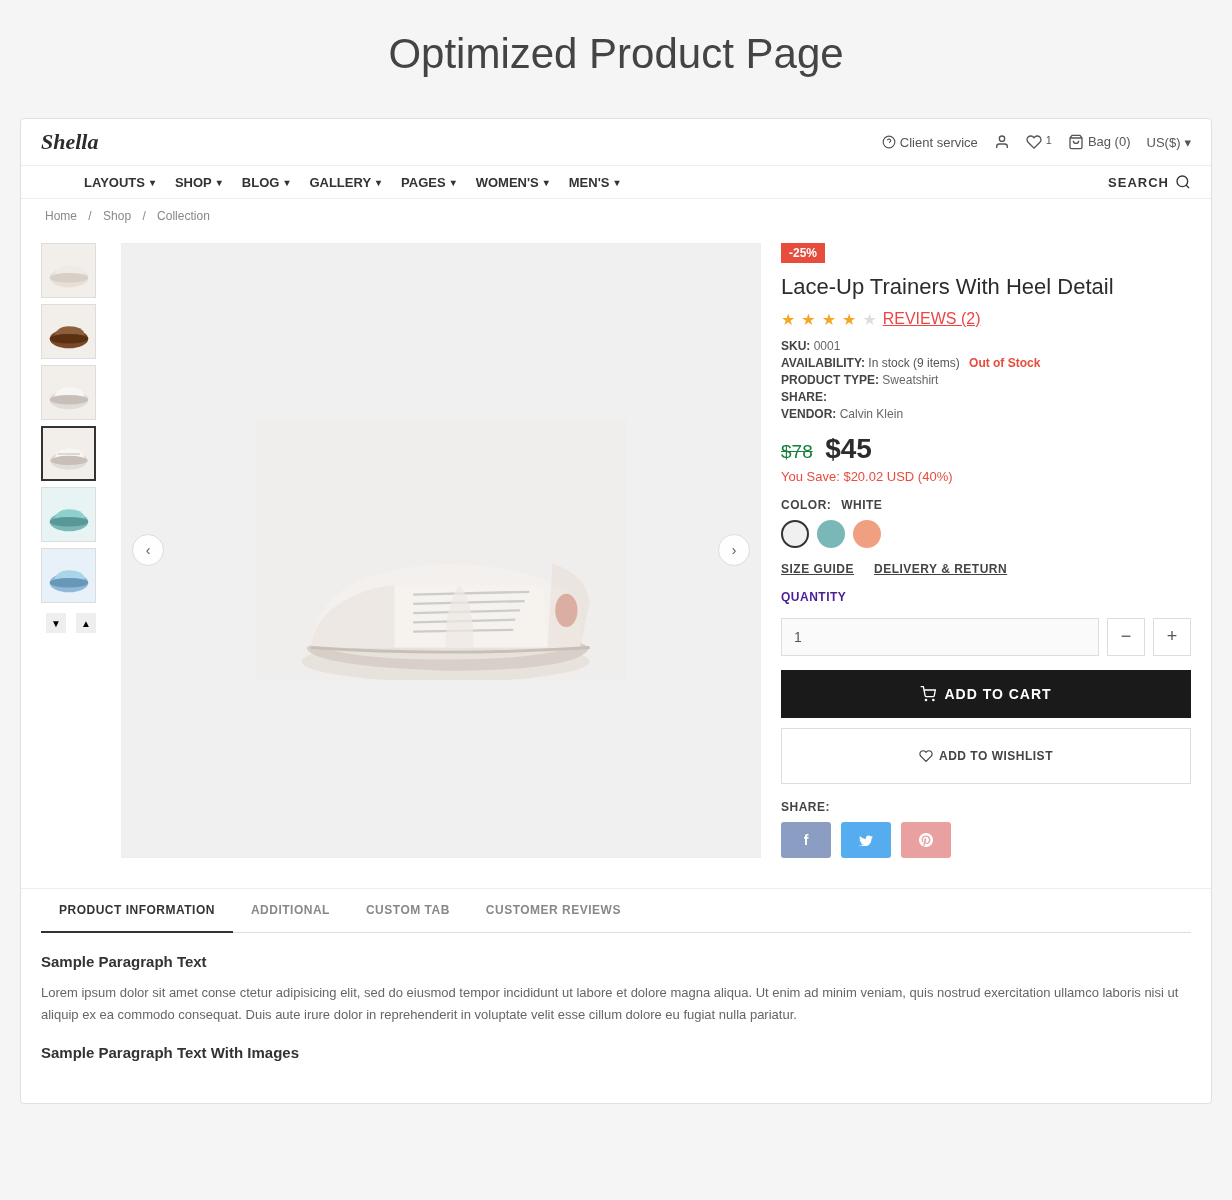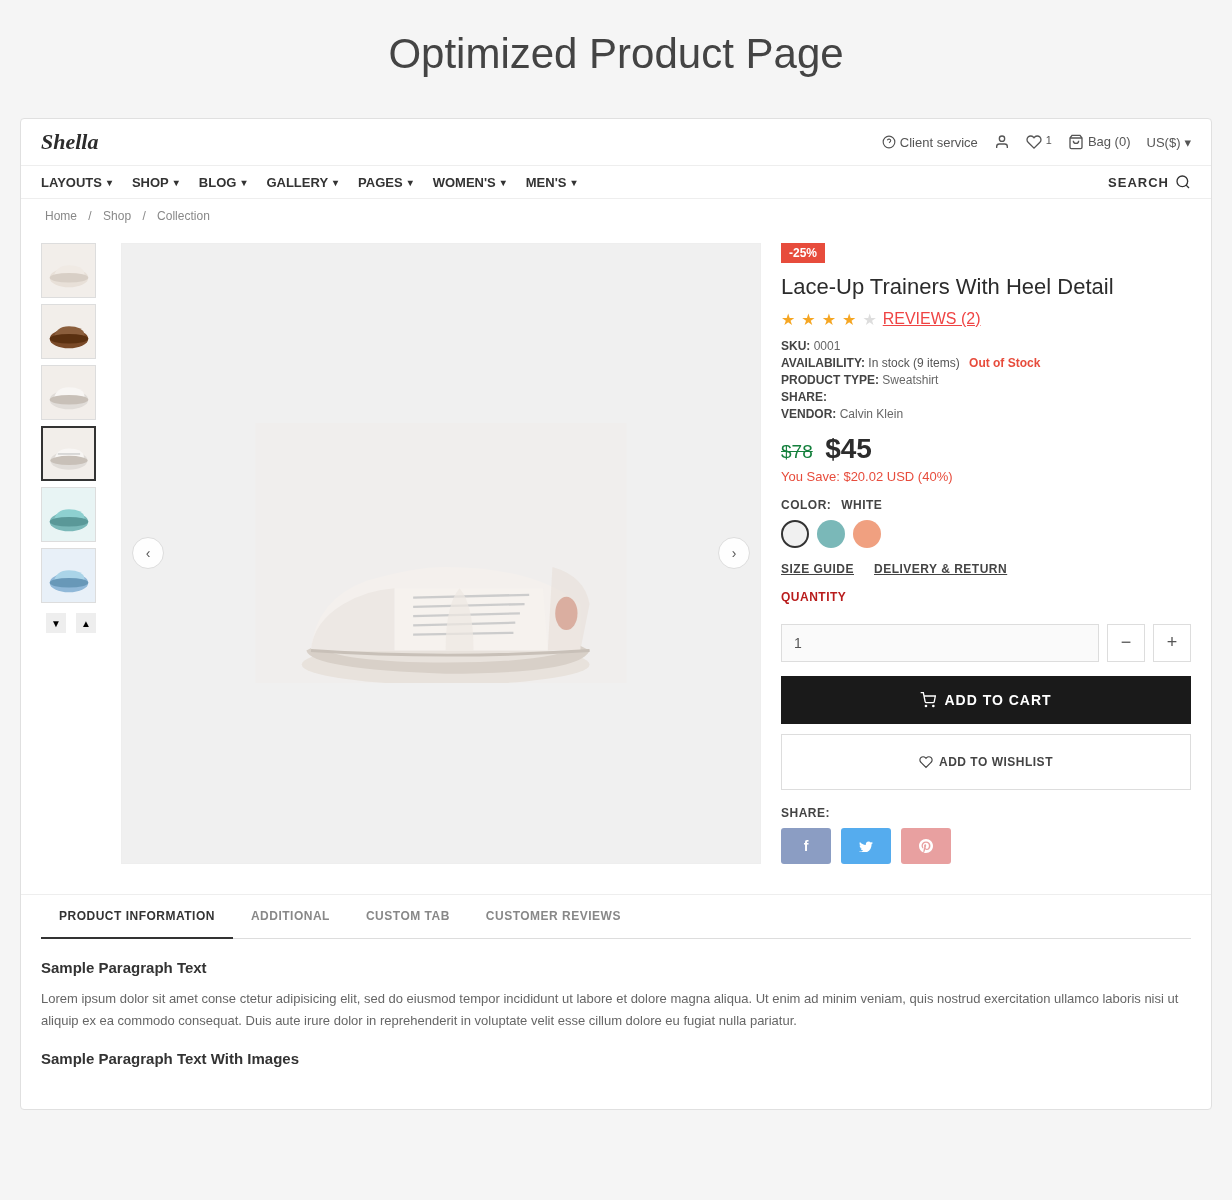--- a/index.html
+++ b/index.html
@@ -12,21 +12,21 @@
     .store-frame { background: #fff; border: 1px solid #e0e0e0; border-radius: 4px; overflow: hidden; }
 
     
     .header-top { display: flex; align-items: center; justify-content: space-between; padding: 10px 20px; border-bottom: 1px solid #eee; }
     .logo { font-family: 'Georgia', serif; font-style: italic; font-size: 22px; font-weight: bold; color: #2c2c2c; }
     .header-right { display: flex; align-items: center; gap: 16px; font-size: 13px; color: #555; }
     .header-right span { cursor: pointer; display: flex; gap: 4px; }
 
     
     .nav { display: flex; align-items: center; justify-content: space-between; padding: 8px 20px; border-bottom: 1px solid #eee; }
-    .nav-left { display: flex; gap: 20px; font-size: 13px; font-weight: 600; color: #333; }
+    .nav-left { display: flex; gap: 20px; font-size: 13px; font-weight: 600; color: #333; margin-left: 43px; }
     .nav-left span { cursor: pointer; display: flex; align-items: center; gap: 3px; }
     .nav-right { display: flex; align-items: center; gap: 6px; font-size: 13px; font-weight: 600; color: #333; cursor: pointer; letter-spacing: 1px; }
 
     
     .breadcrumb { padding: 10px 20px; font-size: 12px; color: #888; }
     .breadcrumb span { margin: 0 4px; }
 
     
     .product-section { display: flex; gap: 20px; padding: 10px 20px 30px; }
 
@@ -72,21 +72,21 @@
     .swatch { width: 28px; height: 28px; border-radius: 50%; cursor: pointer; border: 2px solid transparent; }
     .swatch.active { border-color: #333; }
     .swatch-white { background: #f0f0f0; border: 2px solid #ccc; }
     .swatch-teal { background: #7ab8b8; }
     .swatch-peach { background: #f0a080; }
 
     .links-row { display: flex; gap: 20px; margin-bottom: 14px; }
     .link-item { font-size: 12px; font-weight: 700; color: #444; text-decoration: underline; cursor: pointer; letter-spacing: 0.5px; }
 
     .quantity-section { margin-bottom: 14px; }
-    .quantity-label { font-size: 12px; font-weight: 700; color: #b91c1c; margin-bottom: 20px; letter-spacing: 0.5px; }
+    .quantity-label { font-size: 12px; font-weight: 700; color: #4c1d95; margin-bottom: 14px; letter-spacing: 0.5px; }
     .quantity-row { display: flex; align-items: center; gap: 8px; }
     .quantity-input { flex: 1; height: 38px; border: 1px solid #ddd; padding: 0 12px; font-size: 14px; color: #555; background: #fafafa; }
     .qty-btn { width: 38px; height: 38px; border: 1px solid #ddd; background: #fff; cursor: pointer; font-size: 18px; color: #555; display: flex; align-items: center; justify-content: center; }
 
     .add-to-cart-btn { width: 100%; height: 48px; background: #1a1a1a; color: #fff; border: none; font-size: 14px; font-weight: 700; letter-spacing: 1px; cursor: pointer; display: flex; align-items: center; justify-content: center; gap: 8px; margin-bottom: 10px; }
 
     .action-buttons { display: flex; gap: 10px; margin-bottom: 16px; }
     .wishlist-btn, .compare-btn { flex: 1; height: 56px; background: #fff; border: 1px solid #ddd; font-size: 12px; font-weight: 600; color: #444; cursor: pointer; display: flex; align-items: center; justify-content: center; gap: 6px; letter-spacing: 0.5px; }
 
     .share-section { font-size: 12px; font-weight: 700; color: #444; margin-bottom: 8px; letter-spacing: 0.5px; }

